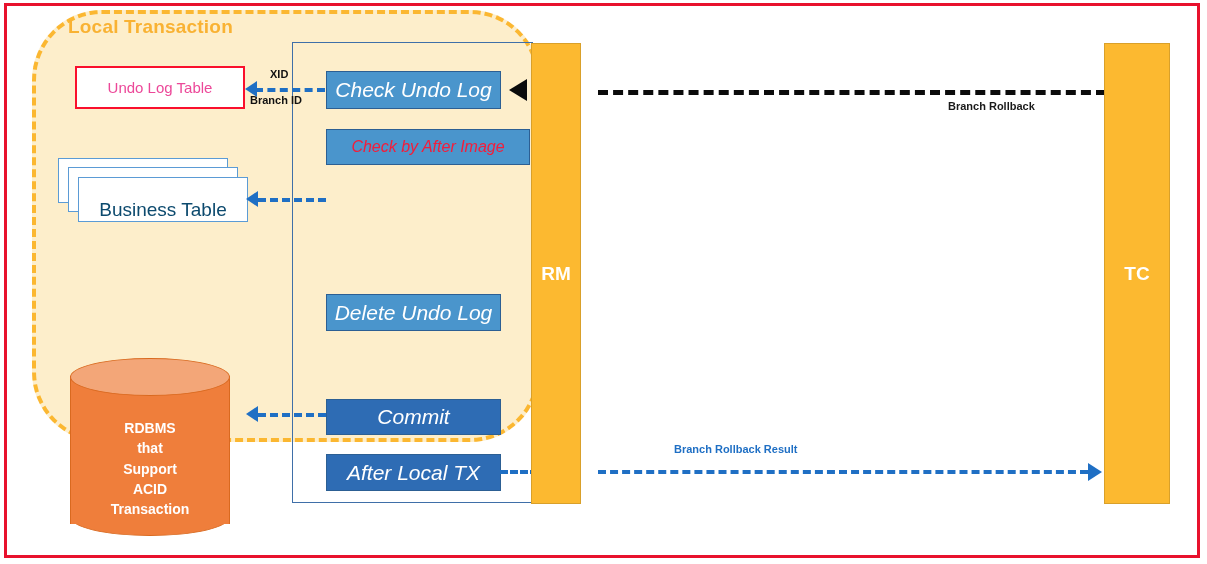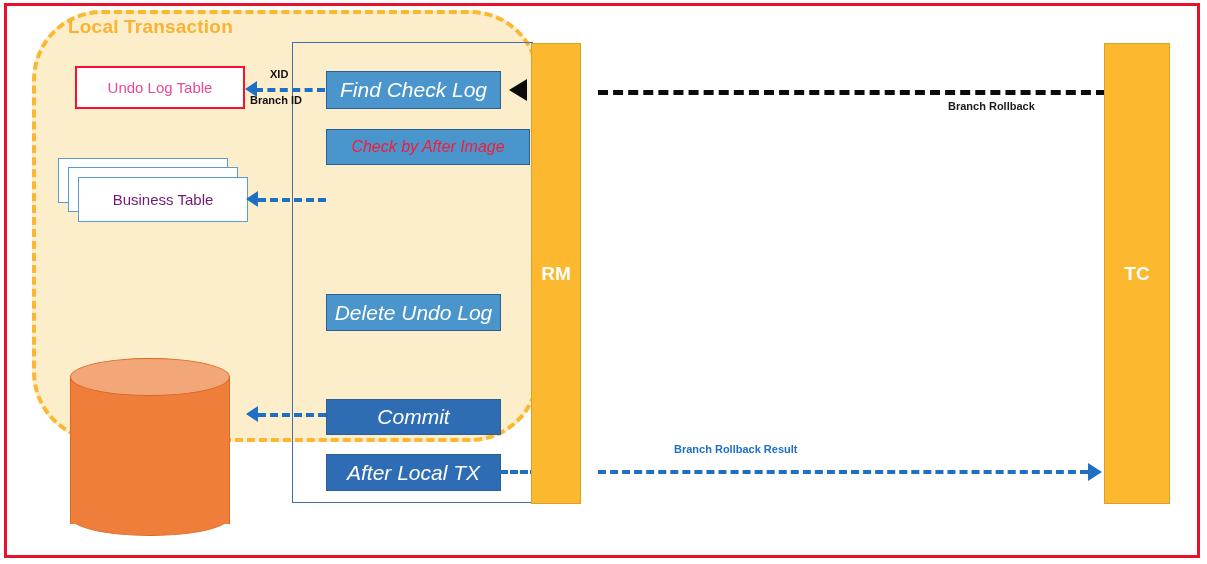--- a/index.html
+++ b/index.html
@@ -87,21 +87,21 @@
     color:#ec4899;font-size:15px;
   }
   
   .biz-stack{position:absolute;left:58px;top:158px;width:200px;height:78px;}
   .biz{
     position:absolute;background:#ffffff;border:1.5px solid #5b9bd5;
     box-sizing:border-box;width:170px;height:45px;
   }
   .biz1{left:0;top:0;}
   .biz2{left:10px;top:9px;}
-  .biz3{left:20px;top:19px;display:flex;align-items:center;justify-content:center;color:#701a75;font-size:15px;}
+  .biz3{left:20px;top:19px;display:flex;align-items:flex-end;justify-content:center;color:#0c4a6e;font-size:19px;}
 
   
   .cyl{position:absolute;left:70px;top:358px;width:160px;height:185px;}
   .cyl-body{
     position:absolute;left:0;top:18px;width:160px;height:148px;
     background:#ef7e3b;border-left:1.5px solid #d9691f;border-right:1.5px solid #d9691f;
     box-sizing:border-box;
   }
   .cyl-bottom{
     position:absolute;left:0;top:140px;width:160px;height:38px;
@@ -176,27 +176,34 @@
     </div>
   </div>
 
   <div class="dline dline-blue" style="left:258px;top:198px;width:68px;"></div>
   <div class="arrowhead ah-left-blue" style="left:246px;top:191px;"></div>
 
   <div class="cyl">
     <div class="cyl-bottom"></div>
     <div class="cyl-body"></div>
     <div class="cyl-top"></div>
+    <div class="cyl-label">
+      <div>RDBMS</div>
+      <div>that</div>
+      <div>Support</div>
+      <div>ACID</div>
+      <div>Transaction</div>
+    </div>
   </div>
 
   <div class="dline dline-blue" style="left:258px;top:413px;width:68px;"></div>
   <div class="arrowhead ah-left-blue" style="left:246px;top:406px;"></div>
 
   <div class="act light white-txt act-find">
-    <span>Find Check Log</span>
+    <span>Check Undo Log</span>
   </div>
   <div class="act light red-txt act-check">
     <span>Check by After Image</span>
   </div>
   <div class="act light white-txt act-del">
     <span>Delete Undo Log</span>
   </div>
   <div class="act dark white-txt act-commit">
     <span>Commit</span>
   </div>

